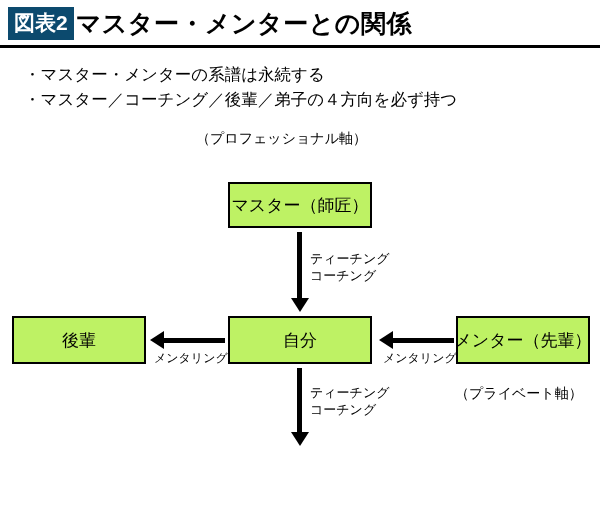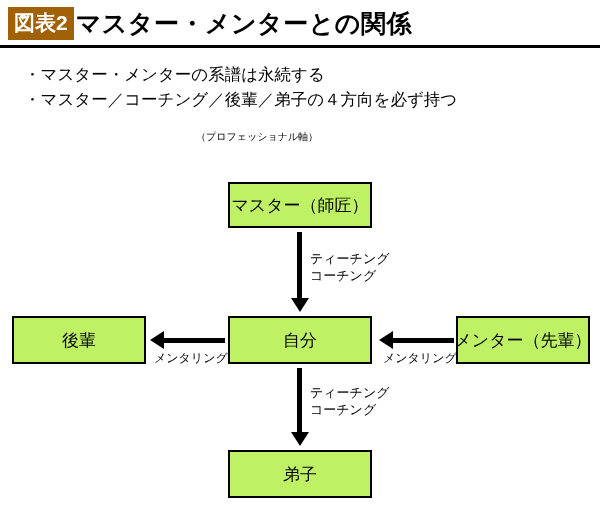--- a/index.html
+++ b/index.html
@@ -25,21 +25,21 @@
     position: absolute;
     left: 0;
     top: 0;
     width: 600px;
     height: 46px;
     display: flex;
     align-items: center;
   }
   .header-badge {
     margin-left: 8px;
-    background: #a16207;
+    background: #0c4a6e;
     color: #ffffff;
     font-size: 21px;
     font-weight: bold;
     line-height: 1;
     padding: 5px 6px 7px 6px;
     letter-spacing: 0px;
   }
   .header-title {
     margin-left: 2px;
     font-size: 25px;
@@ -65,21 +65,21 @@
   }
   .bullet {
     font-size: 16.5px;
     line-height: 25px;
     white-space: nowrap;
   }
 
   
   .axis-caption {
     position: absolute;
-    font-size: 10px;
+    font-size: 14px;
     white-space: nowrap;
   }
   .axis-pro {
     left: 196px;
     top: 130px;
   }
   .axis-priv {
     left: 455px;
     top: 385px;
   }
@@ -167,26 +167,26 @@
     <span class="header-title">マスター・メンターとの関係</span>
   </div>
   <div class="header-rule"></div>
 
   <div class="bullets">
     <div class="bullet">・マスター・メンターの系譜は永続する</div>
     <div class="bullet">・マスター／コーチング／後輩／弟子の４方向を必ず持つ</div>
   </div>
 
   <div class="axis-caption axis-pro">（プロフェッショナル軸）</div>
+  <div class="axis-caption axis-priv">（プライベート軸）</div>
 
   <div class="box box-master">マスター（師匠）</div>
   <div class="box box-self">自分</div>
   <div class="box box-kohai">後輩</div>
   <div class="box box-mentor">メンター（先輩）</div>
-  <div class="box box-deshi">弟子</div>
 
   <div class="arrow-line-v a1-line"></div>
   <div class="arrow-head head-down a1-head"></div>
 
   <div class="arrow-line-v a2-line"></div>
   <div class="arrow-head head-down a2-head"></div>
 
   <div class="arrow-line-h a3-line"></div>
   <div class="arrow-head head-left a3-head"></div>
 

